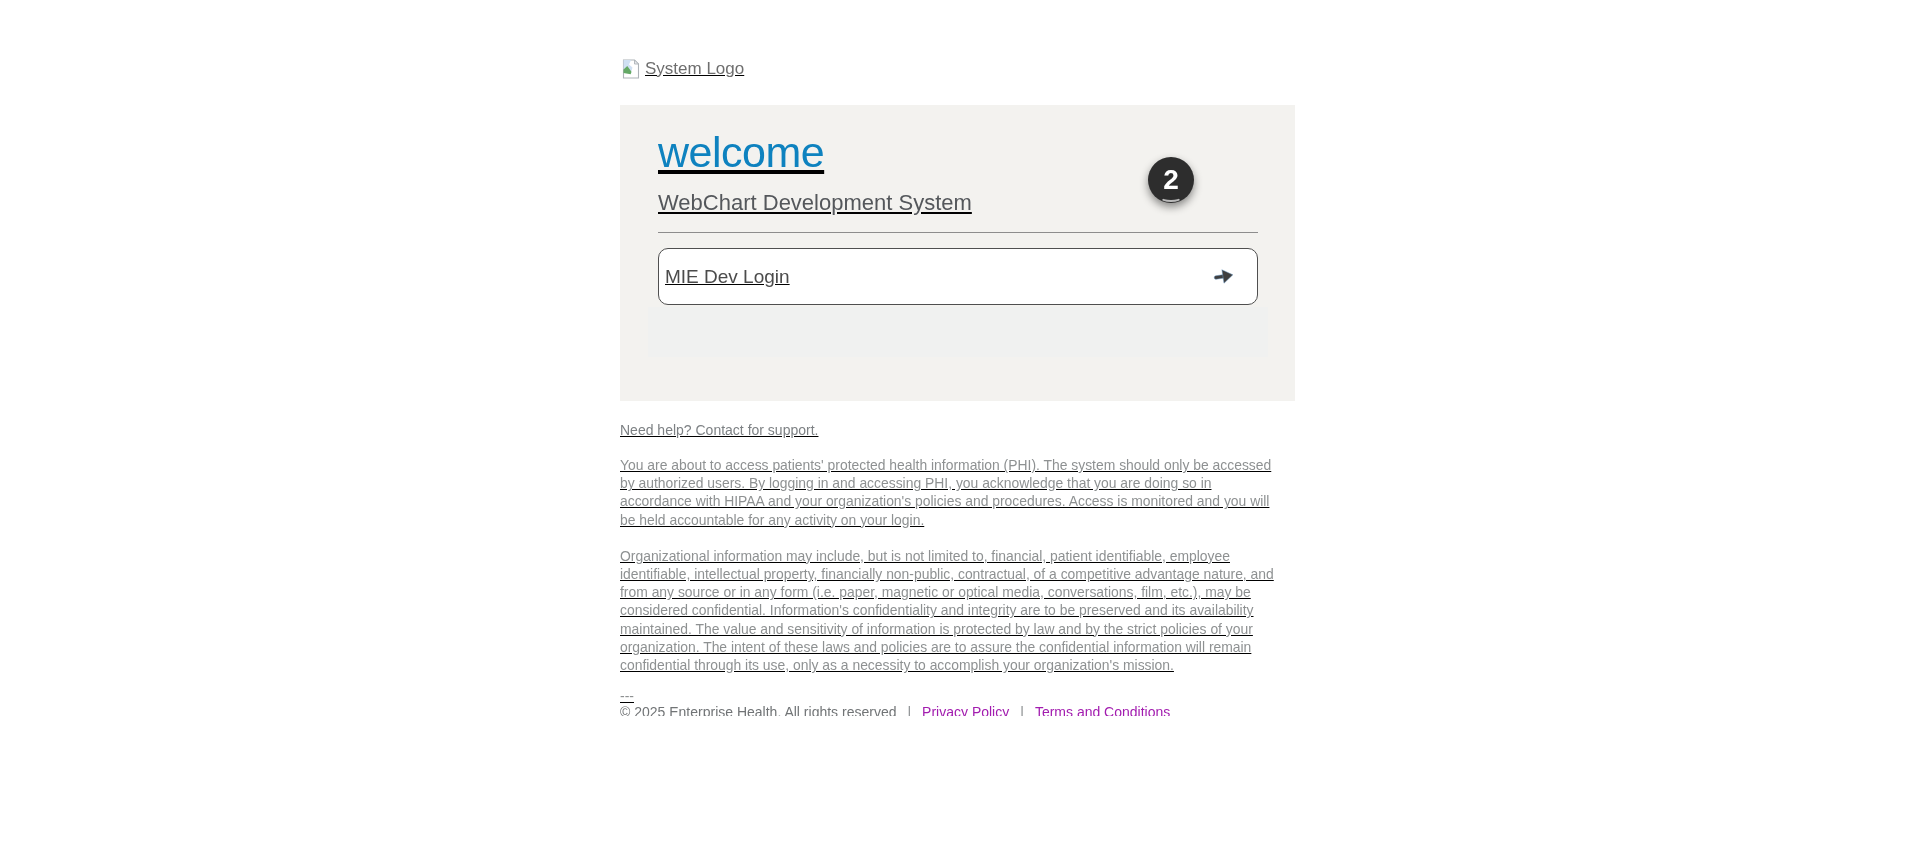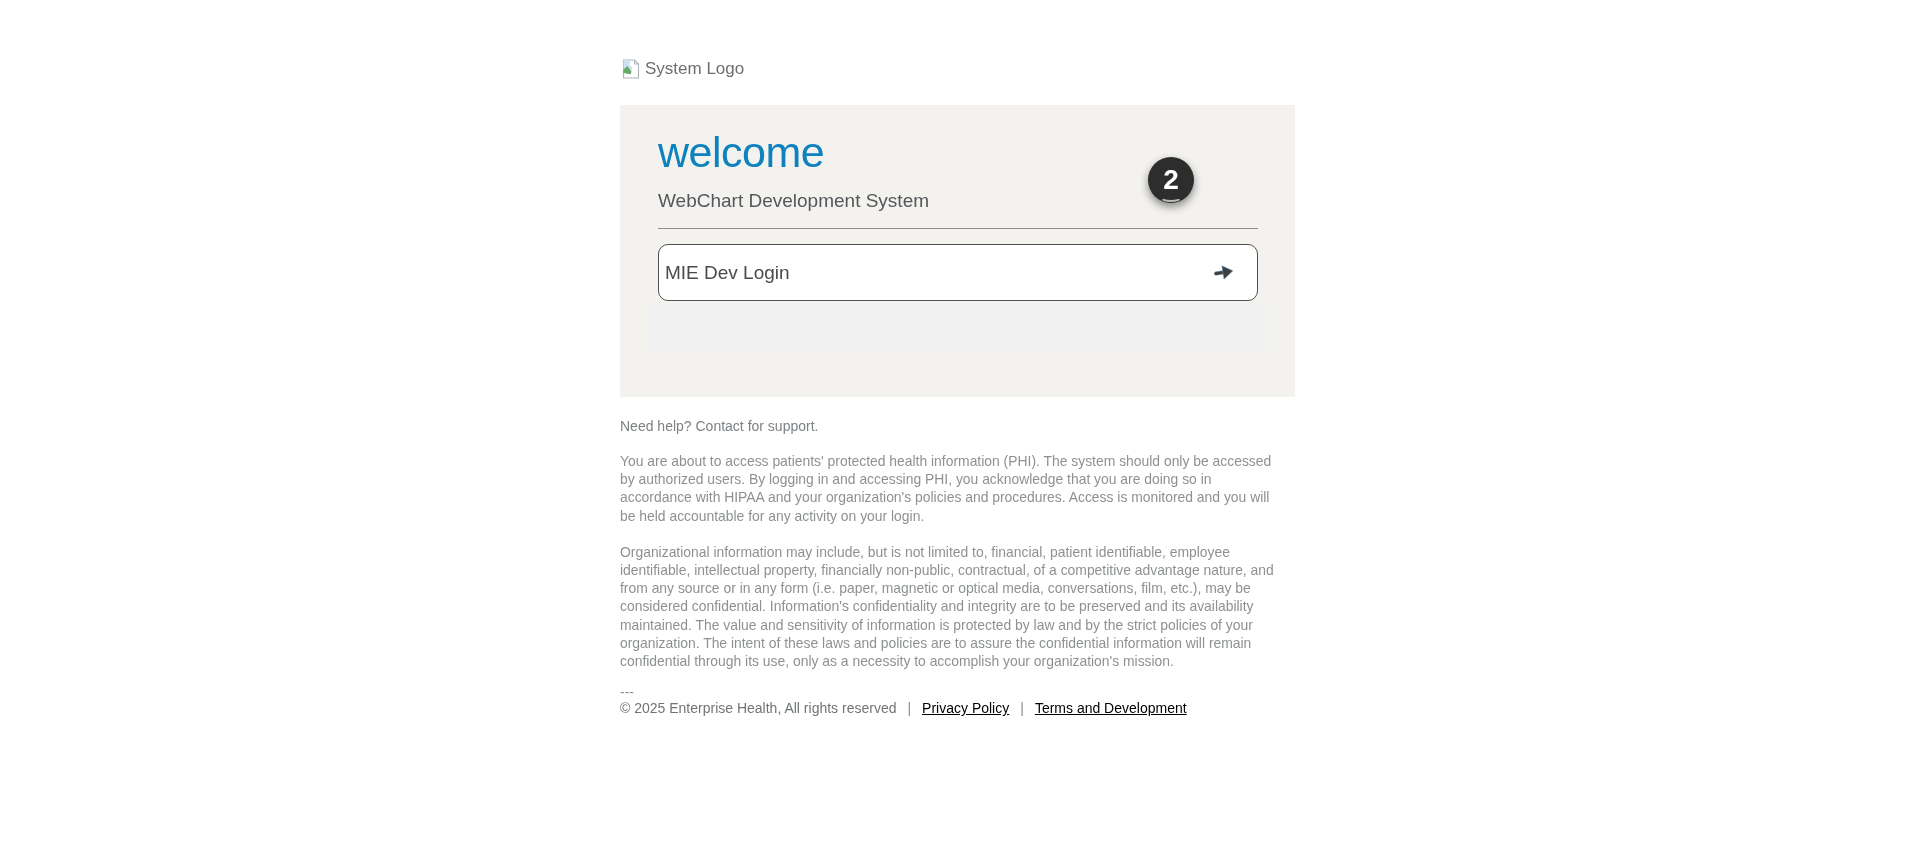--- a/index.html
+++ b/index.html
@@ -3,20 +3,21 @@
 <meta charset="utf-8">
 <style>
   html, body { margin: 0; padding: 0; background: #ffffff; }
   .page {
     position: relative;
     width: 1915px;
     height: 716px;
     overflow: hidden;
     background: #ffffff;
     font-family: "Liberation Sans", sans-serif;
+    text-decoration: underline;
   }
   .content {
     width: 675px;
     margin: 0 auto;
   }
   
   .logo-row {
     margin-top: 56px;
     height: 25px;
     display: flex;
@@ -37,21 +38,21 @@
   .welcome {
     margin: 0;
     font-size: 43px;
     line-height: 50px;
     font-weight: 400;
     color: #0e82bf;
     letter-spacing: -0.5px;
   }
   .subtitle {
     margin-top: 13px;
-    font-size: 19px;
+    font-size: 22px;
     color: #54575b;
   }
   .rule {
     border: none;
     border-top: 1px solid #8d8d8d;
     margin: 16px 0 0 0;
   }
   .login-btn {
     margin-top: 15px;
     width: 100%;
@@ -140,21 +141,21 @@
   
   .footer {
     font-size: 14px;
     color: #717476;
     display: flex;
     align-items: center;
     text-align: center;
   }
   .footer .pipe { margin: 0 11px; color: #8a8d8f; }
   .footer-link {
-    color: #000000;
+    color: #a21caf;
     text-decoration: underline;
     cursor: pointer;
   }
 </style>
 </head>
 <body>
 
 <div class="page">
   <div class="content">
 
@@ -198,17 +199,17 @@
       <p class="agreement-paragraph">You are about to access patients' protected health information (PHI). The system should only be accessed by authorized users. By logging in and accessing PHI, you acknowledge that you are doing so in accordance with HIPAA and your organization's policies and procedures. Access is monitored and you will be held accountable for any activity on your login.</p>
       <p class="agreement-paragraph">Organizational information may include, but is not limited to, financial, patient identifiable, employee identifiable, intellectual property, financially non-public, contractual, of a competitive advantage nature, and from any source or in any form (i.e. paper, magnetic or optical media, conversations, film, etc.), may be considered confidential. Information's confidentiality and integrity are to be preserved and its availability maintained. The value and sensitivity of information is protected by law and by the strict policies of your organization. The intent of these laws and policies are to assure the confidential information will remain confidential through its use, only as a necessity to accomplish your organization's mission.</p>
       <div class="dashes">---</div>
     </div>
 
     <div class="footer">
       <span>© 2025 Enterprise Health, All rights reserved</span>
       <span class="pipe">|</span>
       <a class="footer-link">Privacy Policy</a>
       <span class="pipe">|</span>
-      <a class="footer-link">Terms and Development</a>
+      <a class="footer-link">Terms and Conditions</a>
     </div>
 
   </div>
 </div>
 
 </body></html>

